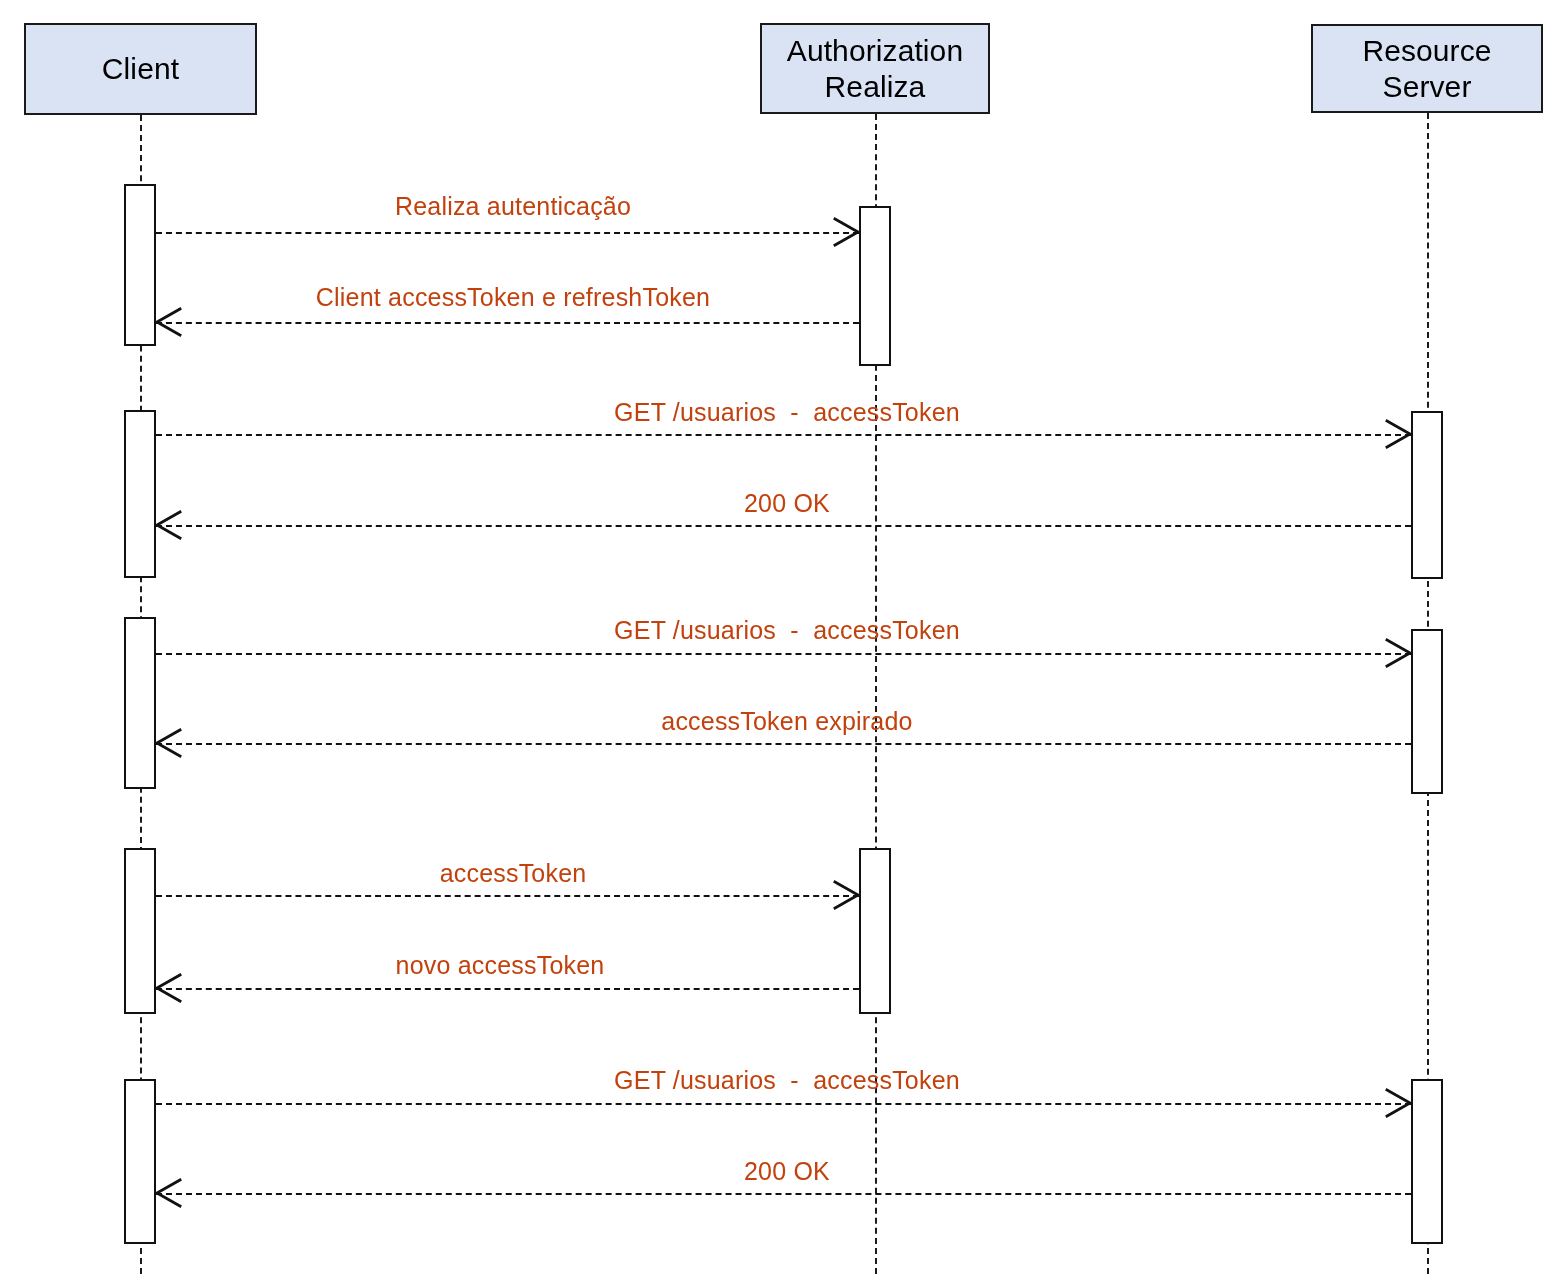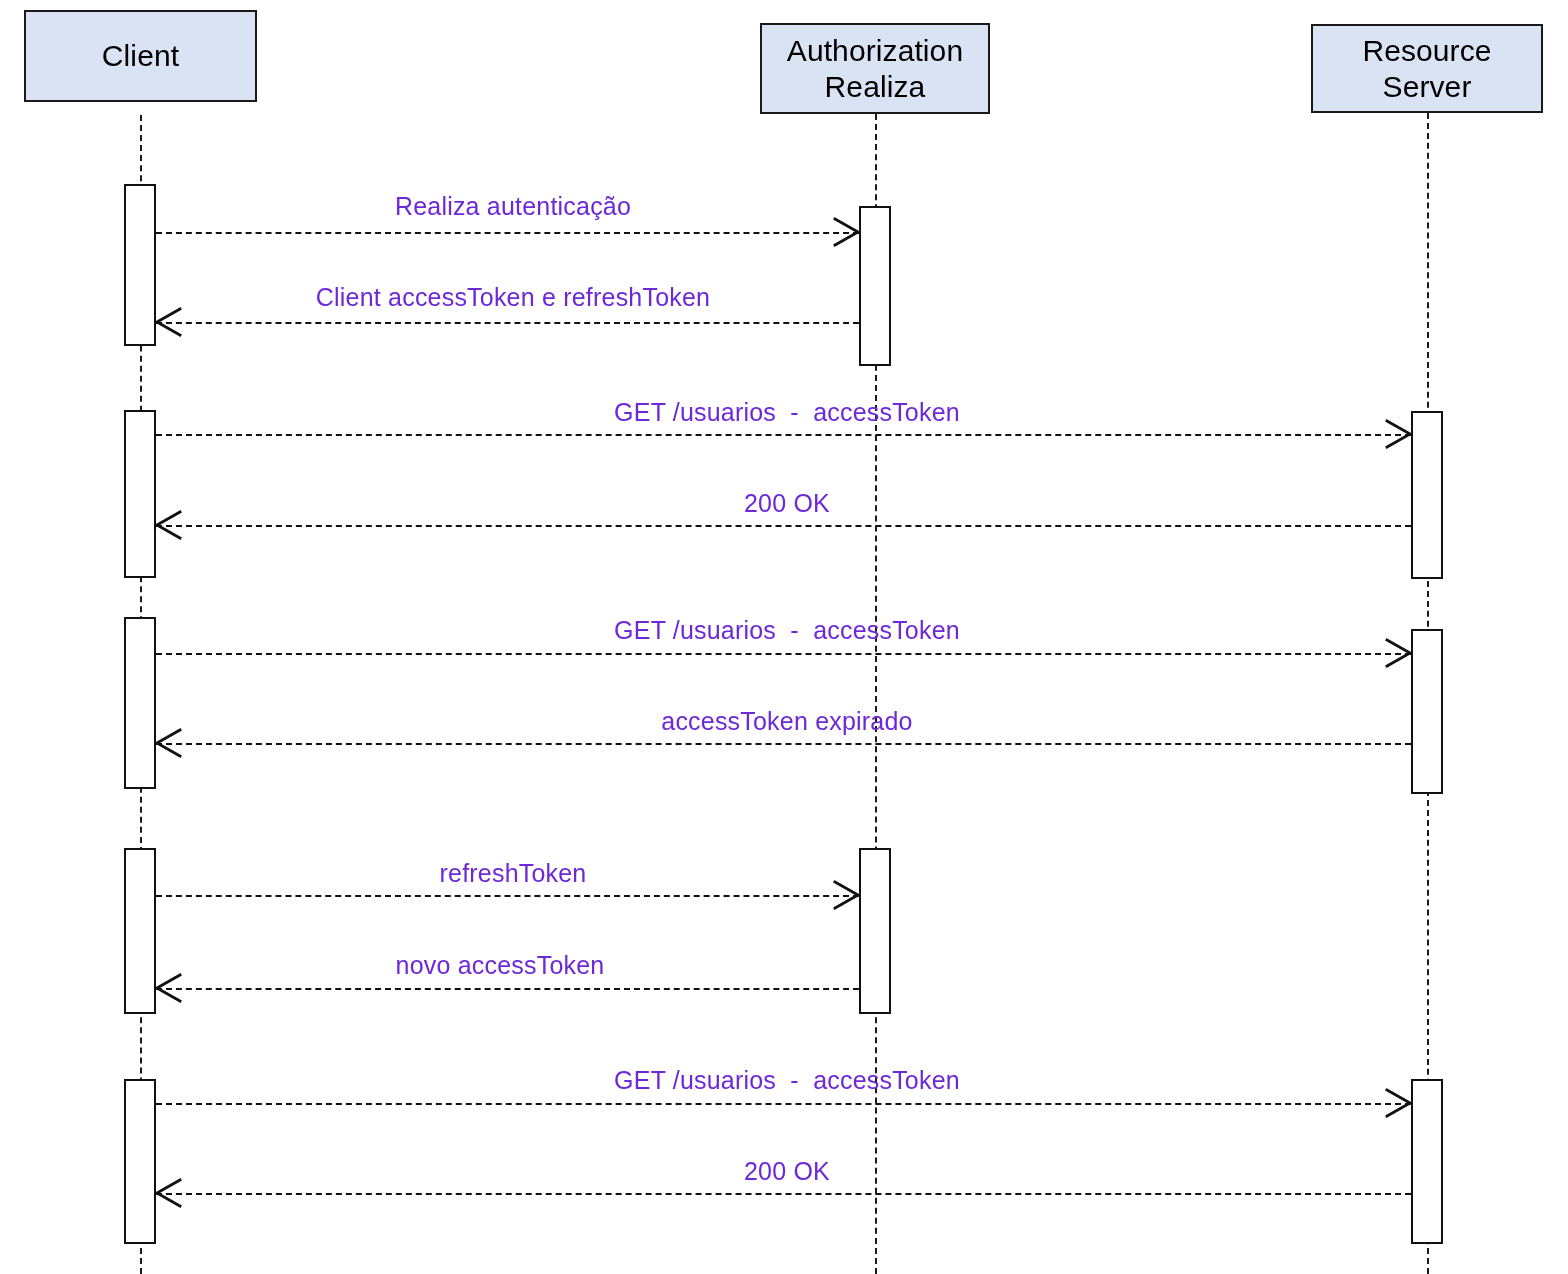--- a/index.html
+++ b/index.html
@@ -61,39 +61,39 @@
   .arrowhead {
     position: absolute;
     width: 24px;
     height: 30px;
     overflow: visible;
   }
   .arrowhead svg { display: block; overflow: visible; }
   .message-label {
     position: absolute;
     font-size: 25px;
-    color: #6d28d9;
+    color: #c2410c;
     white-space: pre;
     transform: translateX(-50%);
     text-align: center;
     line-height: 1;
     letter-spacing: 0.2px;
   }
 </style>
 </head>
 <body>
 
 <div id="diagram-root">
   <div id="lifelines-layer">
       <div class="lifeline" style="left: 140px; top: 115px; height: 1159px;"></div>
       <div class="lifeline" style="left: 875px; top: 114px; height: 1160px;"></div>
       <div class="lifeline" style="left: 1427px; top: 113px; height: 1161px;"></div>
     </div>
   <div id="participants-layer">
-      <div class="participant-box" style="left: 24px; top: 10px; width: 233px; height: 92px; align-items: center;">
+      <div class="participant-box" style="left: 24px; top: 23px; width: 233px; height: 92px; align-items: center;">
         <span class="participant-label">Client</span>
       </div>
       <div class="participant-box" style="left: 760px; top: 23px; width: 230px; height: 91px;">
         <span class="participant-label">Authorization
 Realiza</span>
       </div>
       <div class="participant-box" style="left: 1311px; top: 24px; width: 232px; height: 89px; text-align: center;">
         <span class="participant-label">Resource Server</span>
       </div>
     </div>
@@ -151,21 +151,21 @@
           <path d="M 24 2 L 1 15 L 24 28" fill="none" stroke="#111111" stroke-width="2.8" stroke-linecap="square" stroke-linejoin="miter"></path>
         </svg>
       </div>
       <div class="message-label" style="left: 787px; top: 709px;">accessToken expirado</div>
       <div class="message-line" style="left: 156px; top: 895px; width: 703px;"></div>
       <div class="arrowhead" style="left: 835px; top: 880px;">
         <svg width="24" height="30" viewBox="0 0 24 30">
           <path d="M 0 2 L 23 15 L 0 28" fill="none" stroke="#111111" stroke-width="2.8" stroke-linecap="square" stroke-linejoin="miter"></path>
         </svg>
       </div>
-      <div class="message-label" style="left: 513px; top: 861px;">refreshToken</div>
+      <div class="message-label" style="left: 513px; top: 861px;">accessToken</div>
       <div class="message-line" style="left: 156px; top: 988px; width: 703px;"></div>
       <div class="arrowhead" style="left: 156px; top: 973px;">
         <svg width="24" height="30" viewBox="0 0 24 30">
           <path d="M 24 2 L 1 15 L 24 28" fill="none" stroke="#111111" stroke-width="2.8" stroke-linecap="square" stroke-linejoin="miter"></path>
         </svg>
       </div>
       <div class="message-label" style="left: 500px; top: 953px;">novo accessToken</div>
       <div class="message-line" style="left: 156px; top: 1103px; width: 1255px;"></div>
       <div class="arrowhead" style="left: 1387px; top: 1088px;">
         <svg width="24" height="30" viewBox="0 0 24 30">

